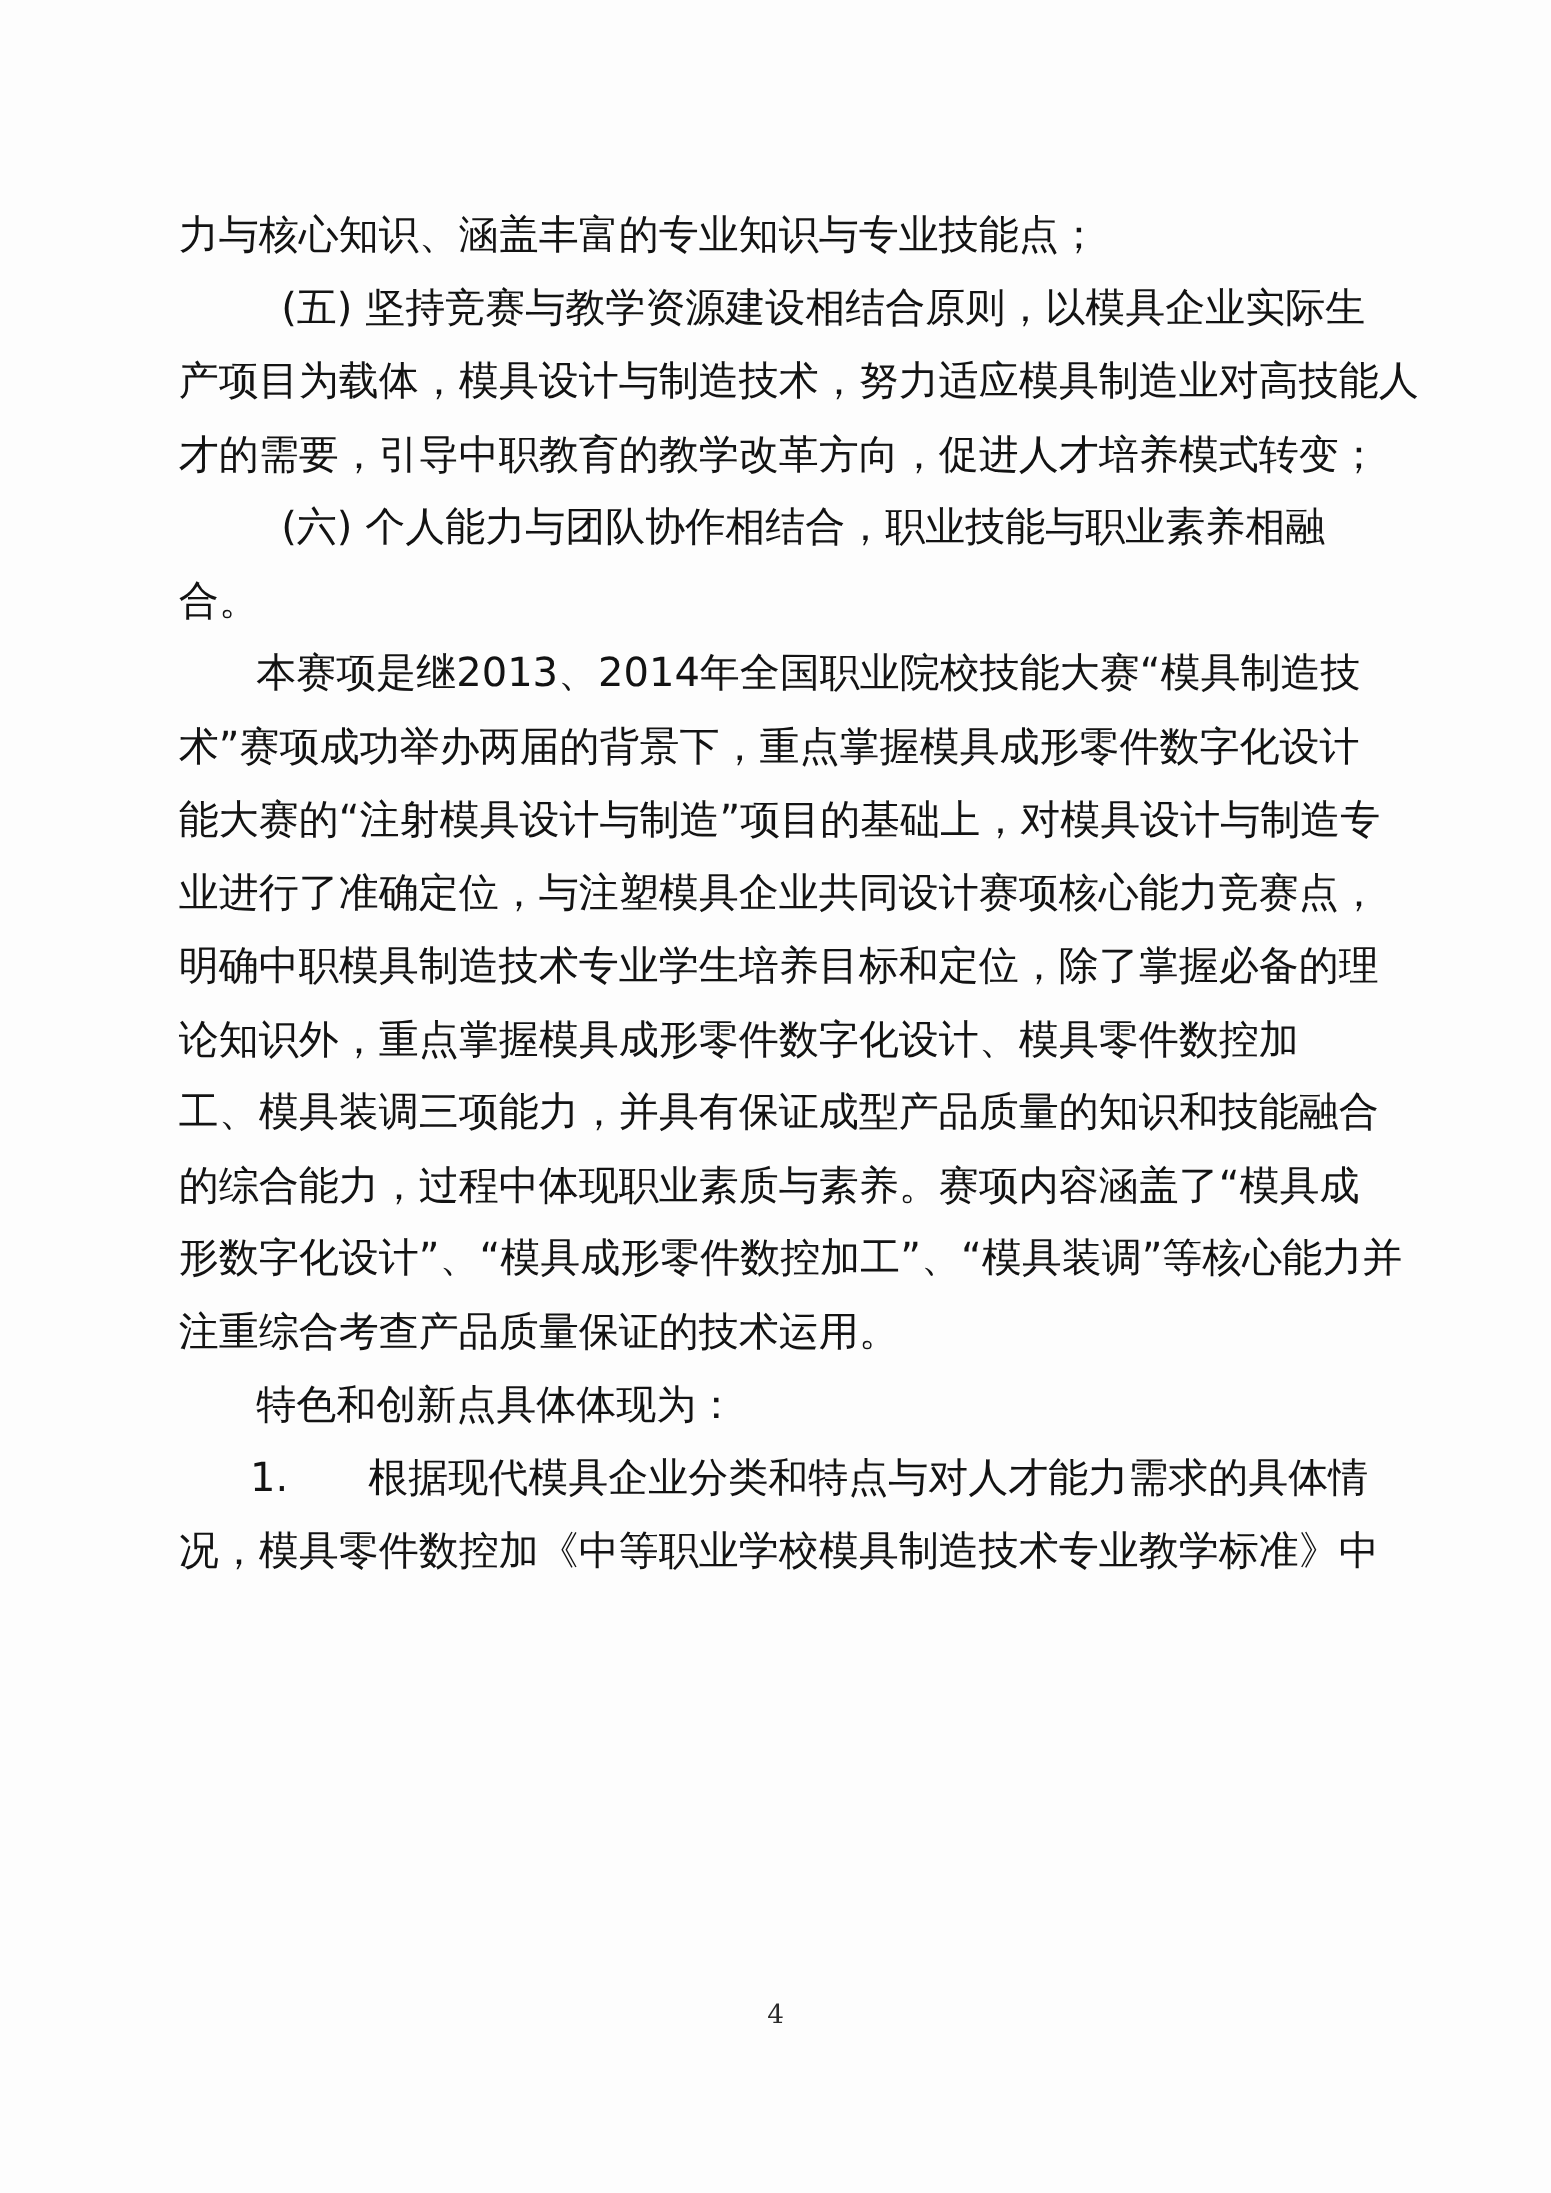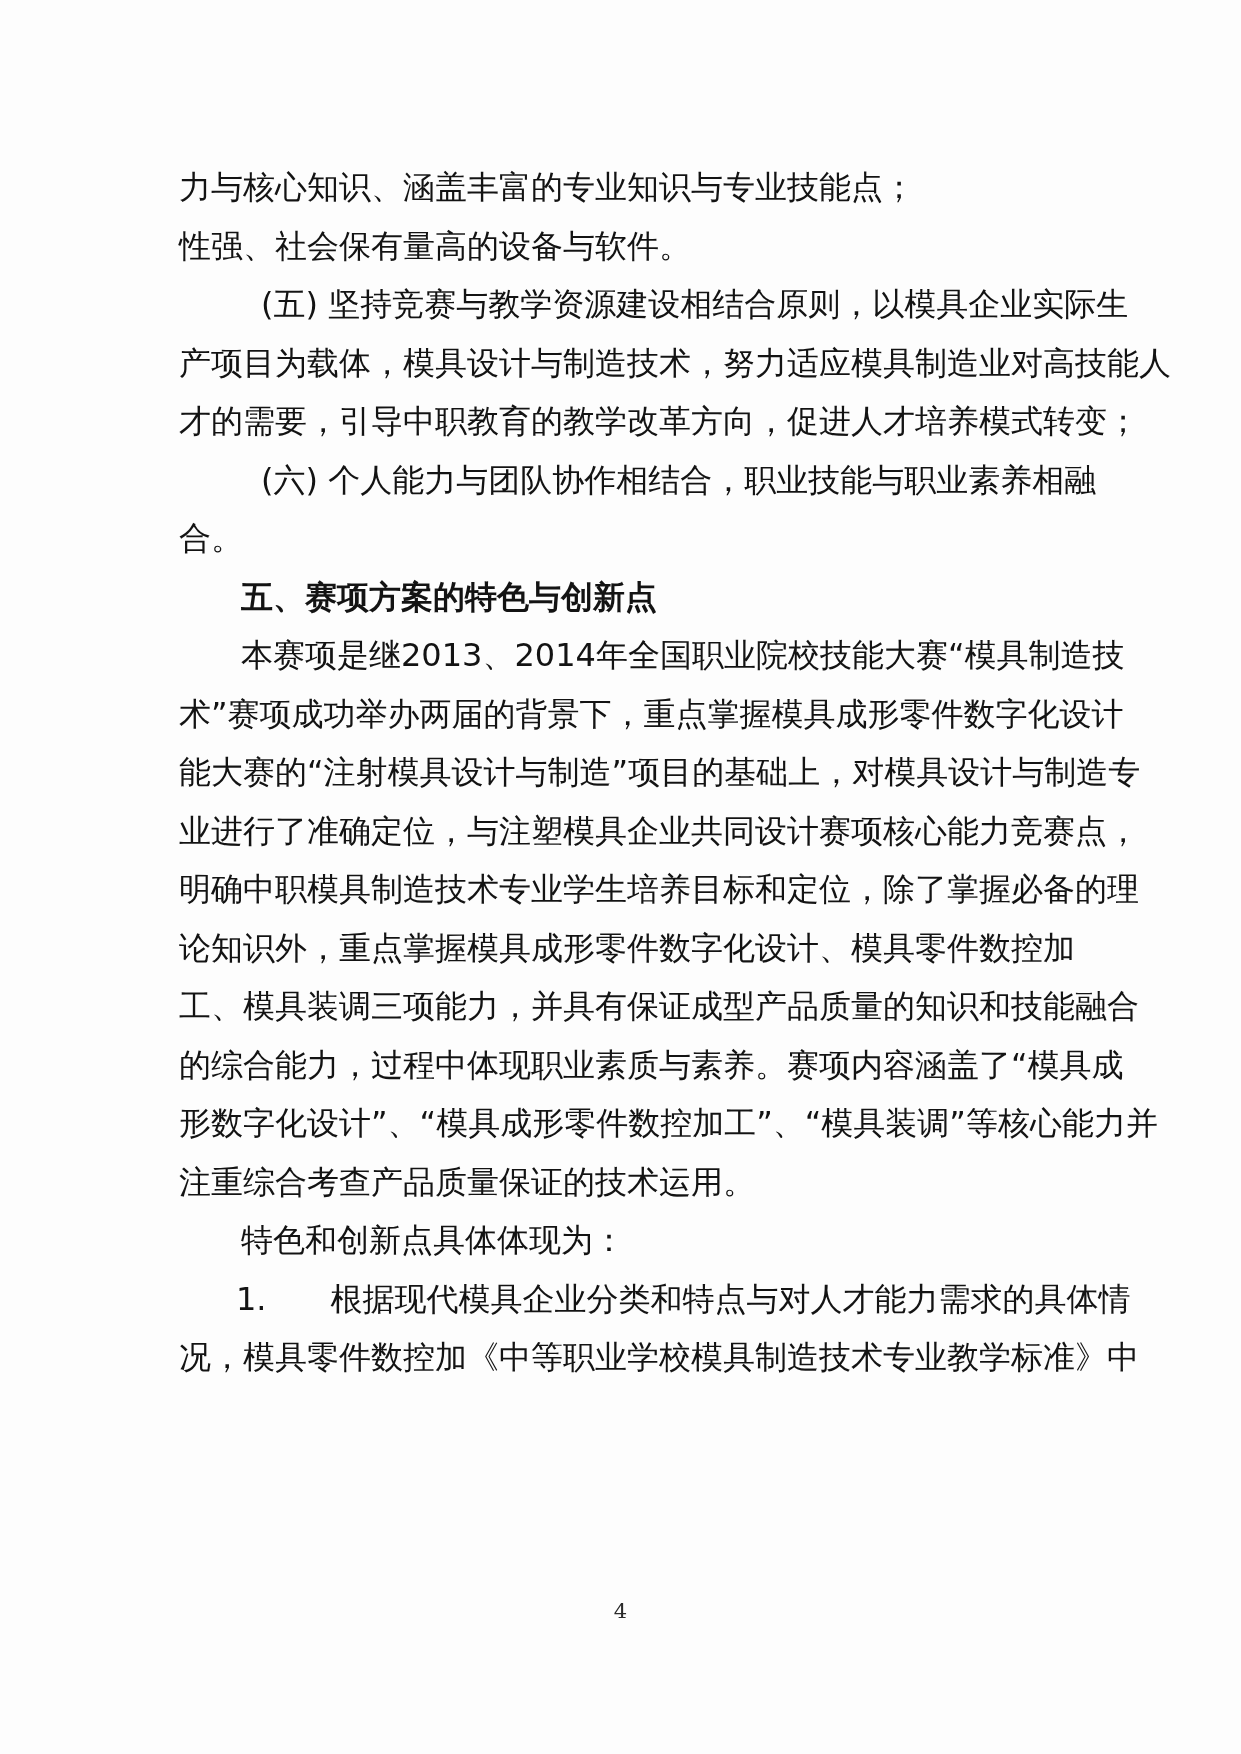--- a/index.html
+++ b/index.html
@@ -18,21 +18,20 @@
     height: 1754px;
     background: #fdfdfd;
     color: #131313;
     overflow: hidden;
   }
   .content {
     position: absolute;
     left: 143px;
     top: 158px;
     width: 975px;
-    margin-left: 36px;
   }
   .line {
     font-size: 32px;
     line-height: 58.5px;
     height: 58.5px;
     white-space: nowrap;
     color: #131313;
   }
   
   .ind {
@@ -60,27 +59,25 @@
     color: #2a2a2a;
     font-family: "DejaVu Serif", serif;
   }
 </style>
 </head>
 <body>
 
 <div class="page">
   <div class="content">
     <div class="line">力与核心知识、涵盖丰富的专业知识与专业技能点；</div>
-    <div class="line">性强、社会保有量高的设备与软件。</div>
     <div class="line ind-p">(五) 坚持竞赛与教学资源建设相结合原则，以模具企业实际生</div>
     <div class="line">产项目为载体，模具设计与制造技术，努力适应模具制造业对高技能人</div>
     <div class="line">才的需要，引导中职教育的教学改革方向，促进人才培养模式转变；</div>
     <div class="line ind-p">(六) 个人能力与团队协作相结合，职业技能与职业素养相融</div>
     <div class="line">合。</div>
-    <div class="line ind heading">五、赛项方案的特色与创新点</div>
     <div class="line ind">本赛项是继2013、2014年全国职业院校技能大赛“模具制造技</div>
     <div class="line">术”赛项成功举办两届的背景下，重点掌握模具成形零件数字化设计</div>
     <div class="line">能大赛的“注射模具设计与制造”项目的基础上，对模具设计与制造专</div>
     <div class="line">业进行了准确定位，与注塑模具企业共同设计赛项核心能力竞赛点，</div>
     <div class="line">明确中职模具制造技术专业学生培养目标和定位，除了掌握必备的理</div>
     <div class="line">论知识外，重点掌握模具成形零件数字化设计、模具零件数控加</div>
     <div class="line">工、模具装调三项能力，并具有保证成型产品质量的知识和技能融合</div>
     <div class="line">的综合能力，过程中体现职业素质与素养。赛项内容涵盖了“模具成</div>
     <div class="line">形数字化设计”、“模具成形零件数控加工”、“模具装调”等核心能力并</div>
     <div class="line">注重综合考查产品质量保证的技术运用。</div>

